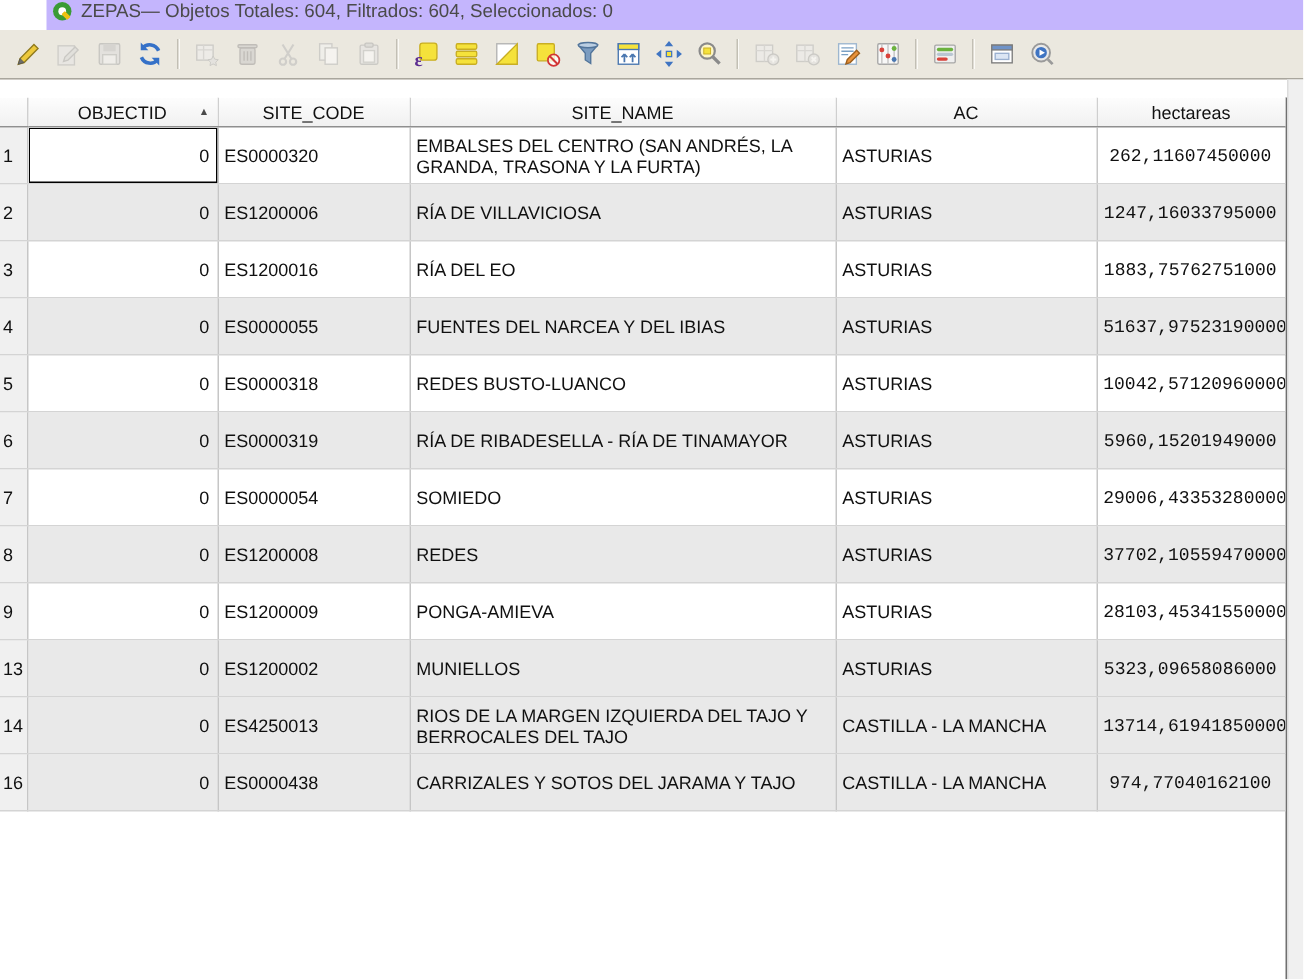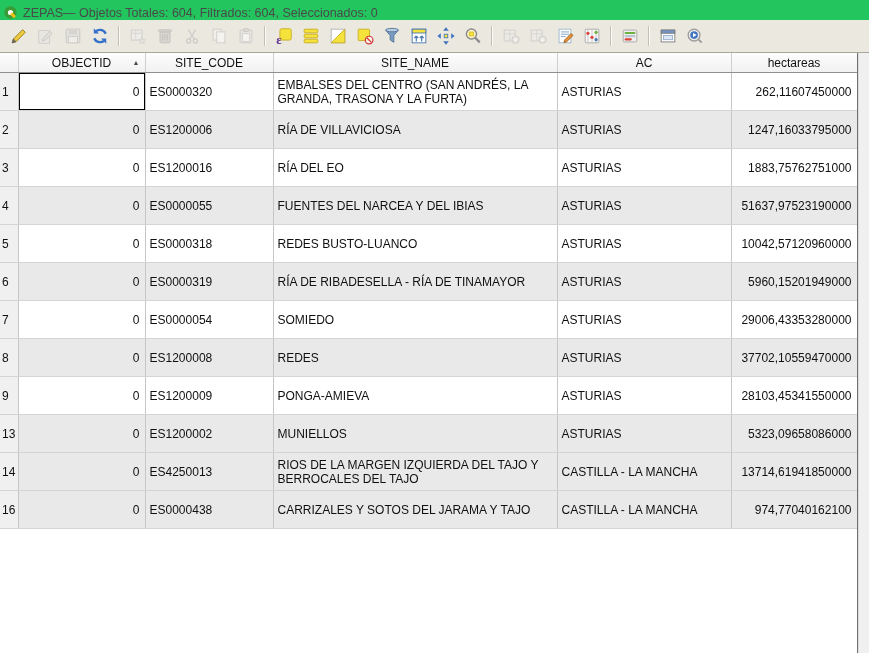--- a/index.html
+++ b/index.html
@@ -1,56 +1,56 @@
 <!DOCTYPE html>
 <html><head>
 <meta charset="utf-8">
 <style>
   html,body{margin:0;padding:0;}
   body{font-family:"Liberation Sans","DejaVu Sans",sans-serif;background:#fff;}
   .window{position:relative;width:869px;height:653px;background:#fff;overflow:hidden;}
 
   
-  .titlebar{height:20px;display:flex;align-items:flex-end;padding-left:3px;background:#22c55e;}
+  .titlebar{height:20px;display:flex;align-items:flex-start;padding-left:3px;background:#c4b5fd;margin-left:31px;}
   .titlebar .appicon{width:15px;height:15px;margin-right:5px;flex:none;}
   .titlebar .titletext{font-size:12.5px;color:#4a4a4a;white-space:nowrap;}
 
   
   .toolbar{height:32px;background:#ebe8df;border-bottom:1px solid #a9a69d;
            display:flex;align-items:center;padding-left:6px;gap:1px;}
   .tbtn{width:24px;height:24px;border:none;background:transparent;padding:1px;margin:0 1px;
         display:flex;align-items:center;justify-content:center;cursor:pointer;}
   .tbtn svg{width:20px;height:20px;display:block;}
   .tbtn.disabled{opacity:.5;filter:grayscale(90%);}
   .sep{width:1px;height:20px;background:#c2bfb4;border-right:1px solid #fbfaf6;margin:0 4px;flex:none;}
 
   
   .bodyrow{display:flex;height:600px;}
-  .tablewrap{width:857px;flex:none;overflow:hidden;border-right:1px solid #707070;background:#fff;}
+  .tablewrap{width:857px;flex:none;overflow:hidden;border-right:1px solid #707070;background:#fff;margin-top:12px;}
   .vscroll{flex:1;background:#f0f0f0;border-left:1px solid #dcdcdc;}
 
   table{border-collapse:collapse;table-layout:fixed;width:857px;}
   col.c0{width:18px}col.c1{width:127px}col.c2{width:128px}
   col.c3{width:284px}col.c4{width:174px}col.c5{width:126px}
 
   thead th{height:19px;background:linear-gradient(#fdfdfd,#f1f1f1);
            border-right:1px solid #cfcfcf;border-bottom:1px solid #8f8f8f;
            font-weight:normal;font-size:12px;color:#111;position:relative;
            padding:0;text-align:center;overflow:hidden;white-space:nowrap;}
   .sort-arrow{position:absolute;right:5px;top:50%;transform:translateY(-52%);
               font-size:7px;color:#4a4a4a;line-height:7px;}
 
   tbody th,tbody td{height:37px;border-right:1px solid #c6c6c6;border-bottom:1px solid #d4d4d4;
            font-size:12px;color:#101010;padding:0 4px;vertical-align:middle;
            line-height:14px;overflow:hidden;}
   tbody th{background:#f0f0f0;font-weight:normal;text-align:left;padding:0 2px;width:18px;}
   tbody tr.odd td{background:#fff;}
   tbody tr.even td{background:#e9e9e9;}
   tbody td:nth-child(2){text-align:right;padding-right:5px;white-space:nowrap;}
-  tbody td:nth-child(6){text-align:right;padding-right:5px;white-space:nowrap;}
+  tbody td:nth-child(6){text-align:center;padding-right:5px;white-space:nowrap;font-family:Liberation Mono, monospace;}
   td.current{box-shadow:inset 0 0 0 1px #000;}
 </style>
 </head>
 <body>
 
 <div class="window">
 
   <div class="titlebar">
     <span class="appicon">
       <svg viewBox="0 0 22 22">

